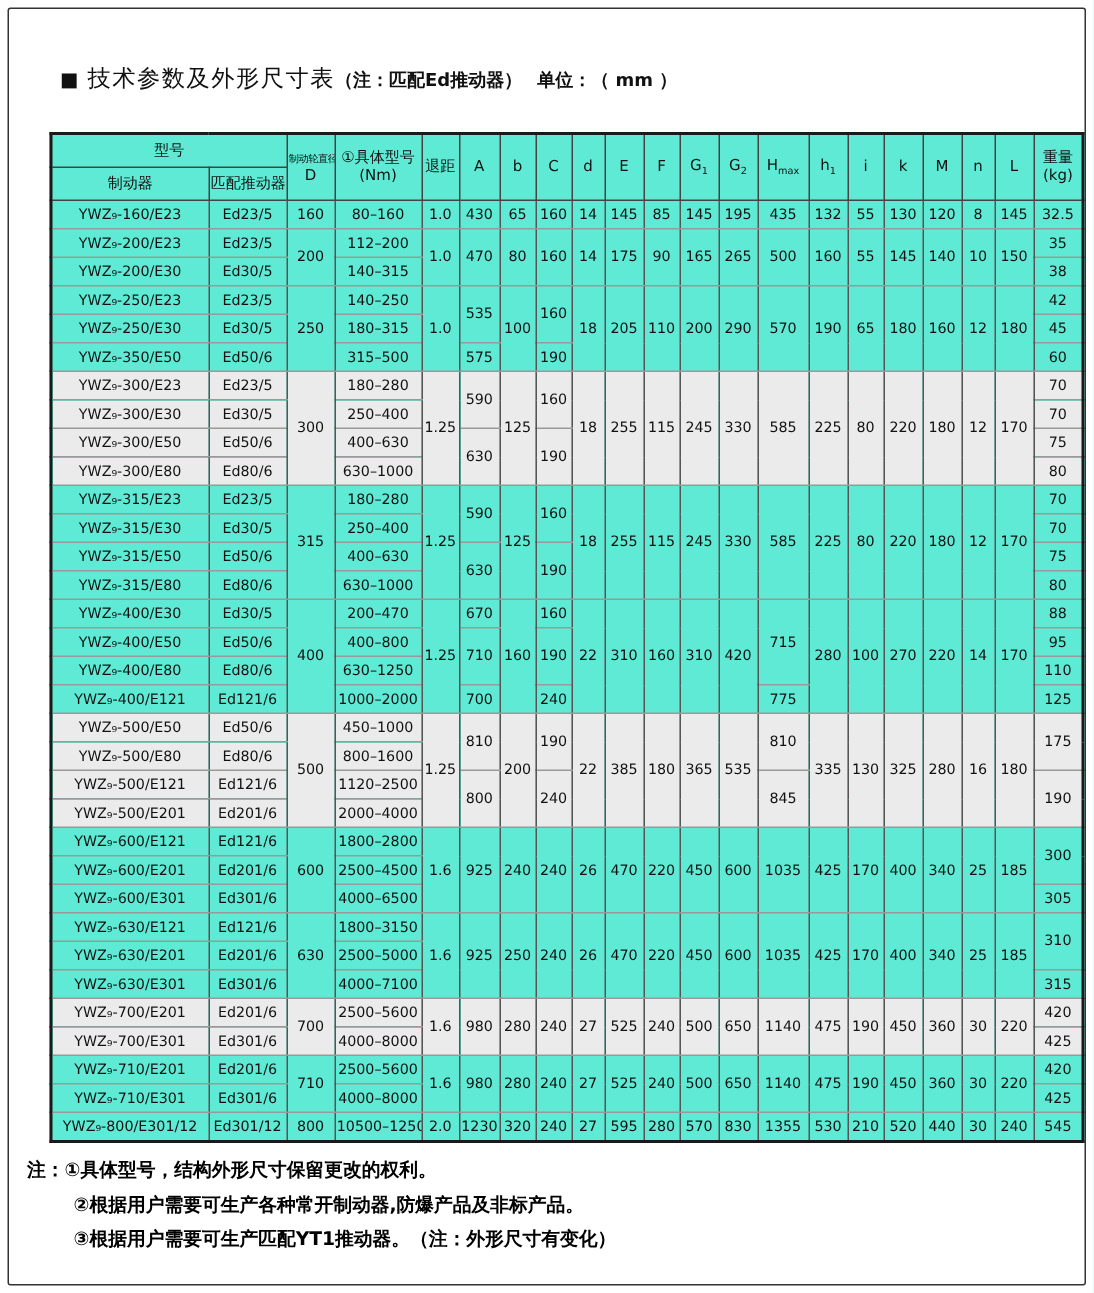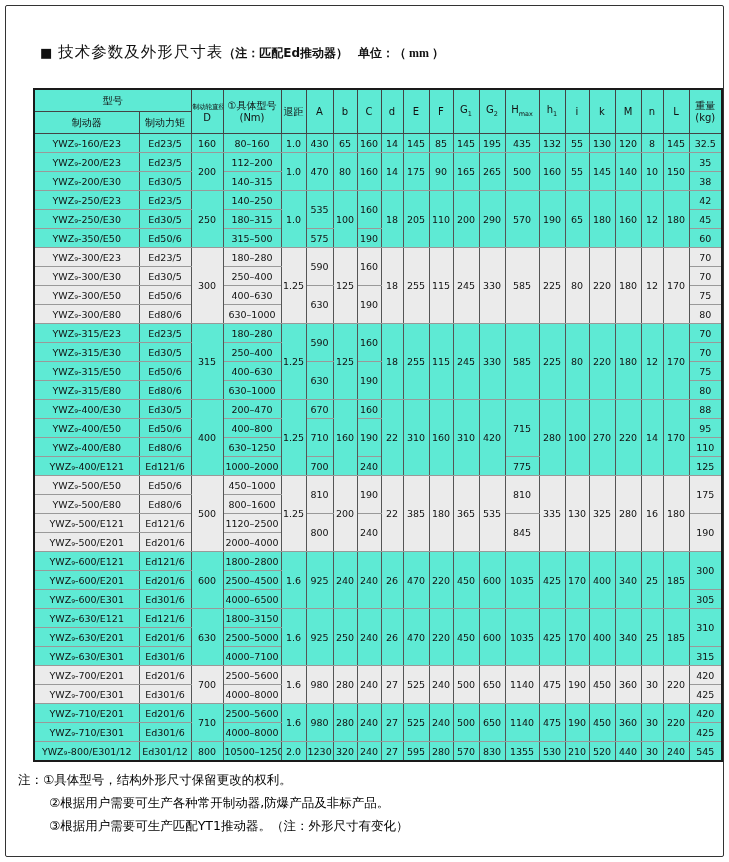--- a/index.html
+++ b/index.html
@@ -3,36 +3,36 @@
 <meta charset="utf-8">
 <style>
   html,body{margin:0;padding:0;background:#fff;}
   .page{position:relative;width:729px;height:862px;background:#fff;overflow:hidden;
         font-family:"DejaVu Sans","Liberation Sans",sans-serif;color:#111;}
   .frame{position:absolute;inset:5px;border:1px solid #333;border-radius:2px;pointer-events:none;}
   .title-row{position:absolute;left:40px;top:42px;display:flex;align-items:baseline;white-space:nowrap;}
   .bullet{font-size:13px;font-weight:bold;margin-right:6px;}
   .t-main{font-size:15.5px;font-weight:normal;letter-spacing:1px;}
   .t-note{font-size:12px;font-weight:600;}
-  .t-unit{font-size:12px;font-weight:600;margin-left:10px;font-family:Liberation Serif, serif;}
+  .t-unit{font-size:12px;font-weight:600;margin-left:10px;}
 
   table.spec{position:absolute;left:33px;top:88px;width:664px;border-collapse:collapse;
              table-layout:fixed;background:#5eead4;border:2px solid #1a1a1a;}
   table.spec th,table.spec td{border-left:1px solid #555;border-right:1px solid #555;
              border-top:1px solid #999;border-bottom:1px solid #999;
              text-align:center;vertical-align:middle;padding:0 1px;font-weight:normal;
              overflow:hidden;white-space:nowrap;}
   table.spec thead th{font-size:10px;height:21px;line-height:1.15;border-color:#444;}
   table.spec tbody td{font-size:9.5px;height:18px;}
   tr.gstart td{border-top:1.5px solid #1a1a1a;}
   tr.shaded td{background:#ebebeb;}
   .hdr-small{font-size:6.8px;letter-spacing:-0.3px;}
   sub{font-size:6.5px;}
 
-  .notes{position:absolute;left:18px;top:768px;font-size:12.5px;line-height:23px;color:#000;}
+  .notes{position:absolute;left:18px;top:768px;font-size:12.5px;line-height:23px;color:#000;font-weight:bold;}
   .note-line{white-space:nowrap;}
   .note-line.indent{padding-left:31px;}
   .note-prefix{margin-right:0;}
 </style>
 </head>
 <body>
 
 <div class="page">
   <div class="frame"></div>
 
@@ -85,21 +85,21 @@
           <th rowspan="2">h<sub>1</sub></th>
           <th rowspan="2">i</th>
           <th rowspan="2">k</th>
           <th rowspan="2">M</th>
           <th rowspan="2">n</th>
           <th rowspan="2">L</th>
           <th rowspan="2"><span>重量</span><br><span>(kg)</span></th>
         </tr>
         <tr>
           <th>制动器</th>
-          <th>制动力矩</th>
+          <th>匹配推动器</th>
         </tr>
       </thead>
     <tbody>
         <tr class="gstart">
           <td>YWZ₉-160/E23</td>
           <td>Ed23/5</td>
           <td>160</td>
           <td>80–160</td>
           <td>1.0</td>
           <td>430</td>

